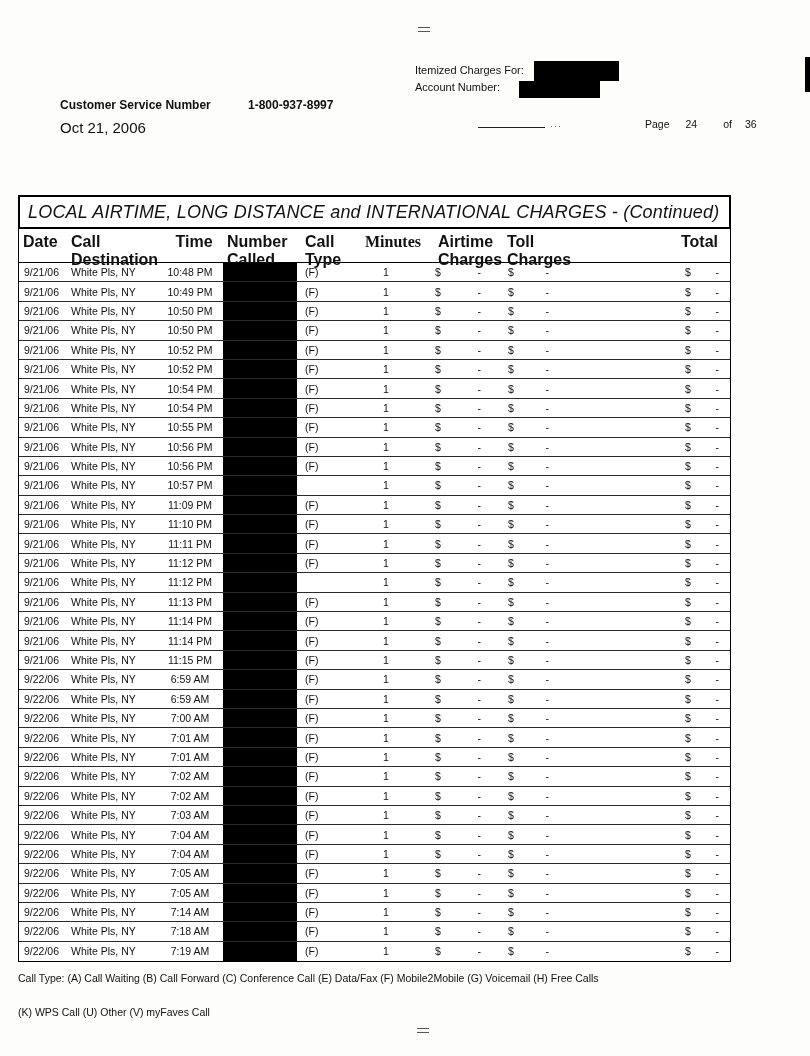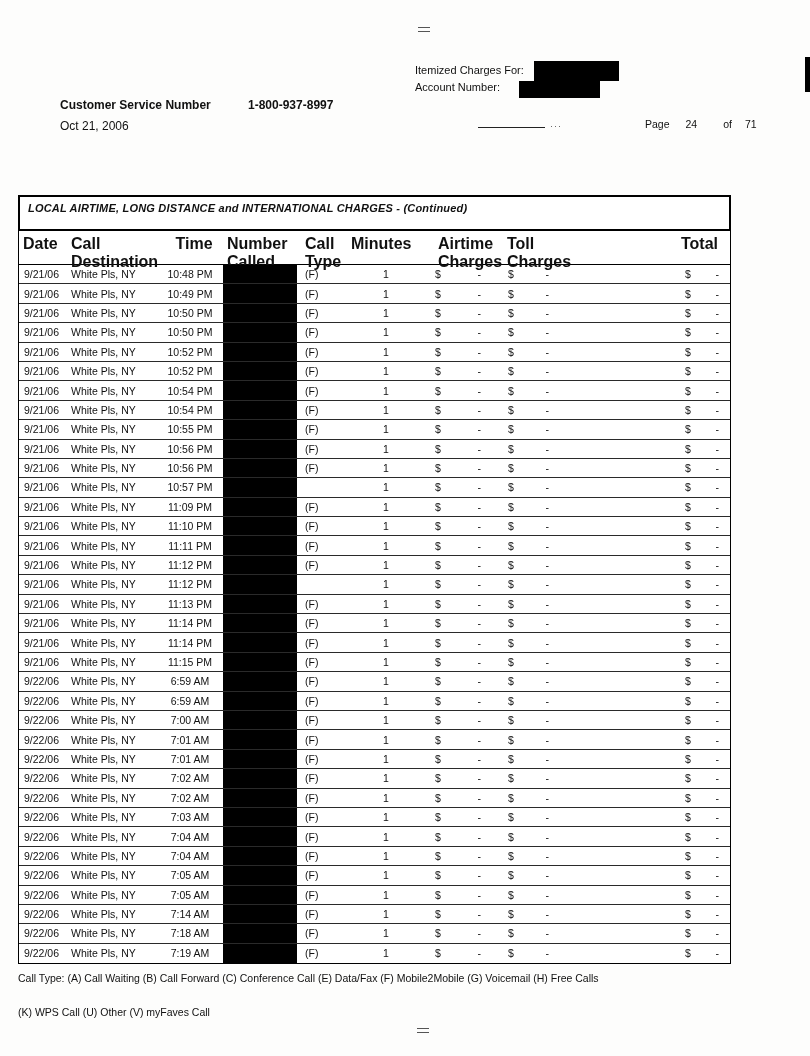--- a/index.html
+++ b/index.html
@@ -9,57 +9,57 @@
     background:#fdfdfc; overflow:hidden;
   }
 
   
   .itemized-label   { position:absolute; left:415px; top:64px;  font-size:11px; }
   .account-label    { position:absolute; left:415px; top:81px;  font-size:11px; }
   .redact-1 { position:absolute; left:534px; top:61px; width:85px; height:20px; background:#000; }
   .redact-2 { position:absolute; left:519px; top:81px; width:81px; height:17px; background:#000; }
   .cs-label  { position:absolute; left:60px;  top:98px;  font-size:12px; font-weight:bold; }
   .cs-number { position:absolute; left:248px; top:98px;  font-size:12px; font-weight:bold; }
-  .stmt-date { position:absolute; left:60px;  top:119px; font-size:12px; }
+  .stmt-date { position:absolute; left:60px;  top:119px; font-size:15px; }
   .page-indicator { position:absolute; left:645px; top:118px; font-size:10.5px; display:flex; }
   .page-indicator span { display:inline-block; }
   .page-indicator .pgnum { margin-left:16px; }
   .page-indicator .pgof  { margin-left:26px; }
   .page-indicator .pgtot { margin-left:13px; }
   .art-line { background:none; }
   .art-line i { display:block; width:12px; height:1px; background:#555; margin-bottom:3px; }
   .edge-bar { position:absolute; right:0; top:57px; width:5px; height:35px; background:#000; }
   .acct-underline { position:absolute; left:478px; top:127px; width:67px; border-bottom:1.3px solid #222; }
   .acct-dash { position:absolute; left:550px; top:121px; font-size:9px; color:#555; letter-spacing:1px; }
 
   
   .charges-table {
     position:absolute; left:18px; top:195px; width:713px;
     border:1.5px solid #000; background:#fff;
   }
   .table-title {
     border:1px solid #000; border-bottom:2px solid #000;
-    padding:5px 8px 15px 8px;
-    font-size:11px; font-weight:bold; font-style:italic; letter-spacing:0.2px;
+    padding:5px 8px 4px 8px;
+    font-size:18px; font-weight:normal; font-style:italic; letter-spacing:0.2px;
   }
   .grid-row {
     display:grid;
     grid-template-columns:48px 98px 58px 74px 54px 70px 82px 86px 1fr;
   }
   .thead { font-weight:bold; font-size:16px; line-height:1.15; height:34px; align-items:start; padding-top:3px; border-bottom:1px solid #000; }
   .thead > div { padding-top:1px; }
   .hw { display:inline-block; } 
   .hw-dest   { max-width:58px; padding-left:4px; }
   .hw-number { max-width:46px; padding-left:4px; }
   .hw-ctype  { max-width:30px; padding-left:8px; }
   .hw-air    { max-width:48px; }
   .hw-toll   { max-width:46px; padding-left:4px; }
   .h-date { padding-left:4px; }
   .h-time { text-align:center; }
-  .h-min  { text-align:left; }
+  .h-min  { text-align:right;font-family:Liberation Serif, serif; }
   .h-air  { text-align:center; }
   .h-total{ text-align:right; padding-right:12px; }
 
   .data-row { height:19.4px; align-items:center; font-size:10.5px; border-bottom:1px solid #2a2a2a; }
   .data-row:last-child { border-bottom:none; }
   .c-date { padding-left:5px; }
   .c-dest { padding-left:4px; white-space:nowrap; }
   .c-time { text-align:center; padding-right:8px; }
   .c-number { background:#000; align-self:stretch; }
   .c-ctype { padding-left:8px; }
@@ -96,21 +96,21 @@
   <div class="redact-2"></div>
 
   <div class="cs-label">Customer Service Number</div>
   <div class="cs-number">1-800-937-8997</div>
   <div class="stmt-date">Oct 21, 2006</div>
 
   <div class="page-indicator">
     <span>Page</span>
     <span class="pgnum">24</span>
     <span class="pgof">of</span>
-    <span class="pgtot">71</span>
+    <span class="pgtot">36</span>
   </div>
 
   <div class="charges-table">
     <div class="table-title">LOCAL AIRTIME, LONG DISTANCE and INTERNATIONAL CHARGES  - (Continued)</div>
 
     <div class="grid-row thead">
       <div class="h-date">Date</div>
       <div><span class="hw hw-dest">Call Destination</span></div>
       <div class="h-time">Time</div>
       <div><span class="hw hw-number">Number Called</span></div>

